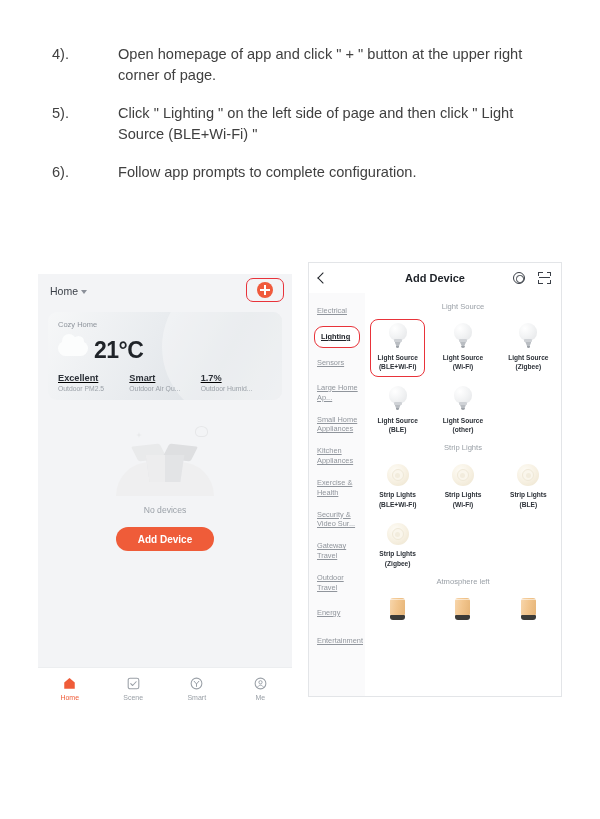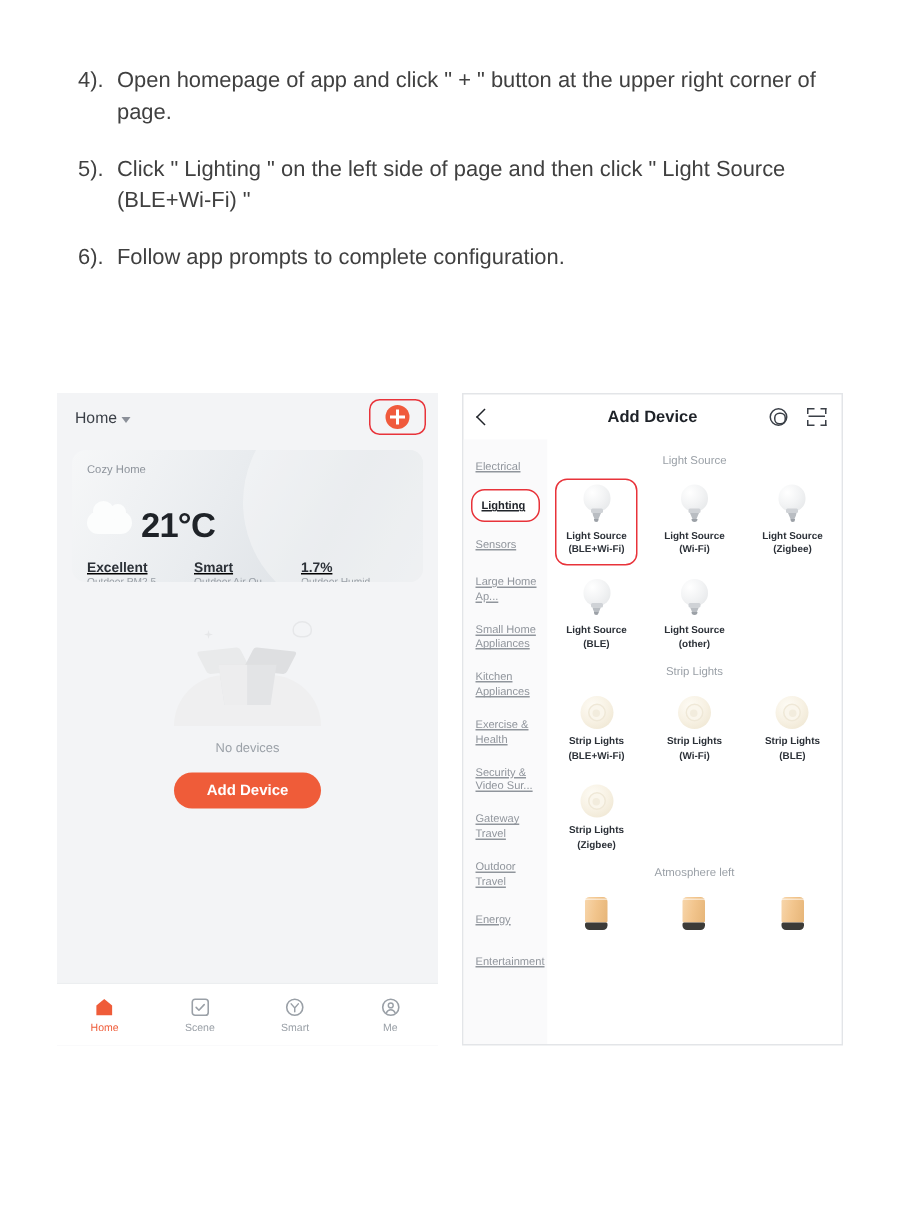--- a/index.html
+++ b/index.html
@@ -21,33 +21,33 @@
     margin-bottom: 16px;
     color: #404040;
     font-size: 14.6px;
     line-height: 1.47;
   }
   .step-num {
     flex: 0 0 auto;
     width: 26px;
     color: #404040;
   }
-  .step-text { flex: 1 1 auto; }
+  .step-text { flex: 1 1 auto; margin-left: 40px; }
 
   
   .shots {
     position: absolute;
     left: 0; top: 262px;
     width: 600px; height: 435px;
   }
 
   
   .phone-left {
     position: absolute;
-    left: 38px; top: 0;
+    left: 38px; top: 12px;
     width: 254px; height: 435px;
     background: #f3f4f6;
     overflow: hidden;
   }
   .l-topbar {
     position: relative;
     height: 36px;
     padding: 11px 12px 0 12px;
     display: flex; align-items: flex-start;
     justify-content: space-between;
@@ -95,21 +95,21 @@
   }
   .weather-card::after {
     content:"";
     position:absolute; right:-30px; top:-40px;
     width:150px; height:150px; border-radius:50%;
     background: rgba(255,255,255,0.35);
   }
   .wc-name { font-size: 7.5px; color:#8d939b; position:relative; z-index:2; }
   .wc-mid {
     display:flex; align-items:flex-start; gap:6px;
-    margin-top: 20px; position:relative; z-index:2;
+    margin-top: 8px; position:relative; z-index:2;
   }
   .cloud {
     position: relative; width: 30px; height: 15px;
     margin-top: 4px;
   }
   .cloud, .cloud::before, .cloud::after { background:#fcfdfd; }
   .cloud { border-radius: 9px; }
   .cloud::before {
     content:""; position:absolute; width:14px; height:14px;
     border-radius:50%; top:-7px; left:4px;

